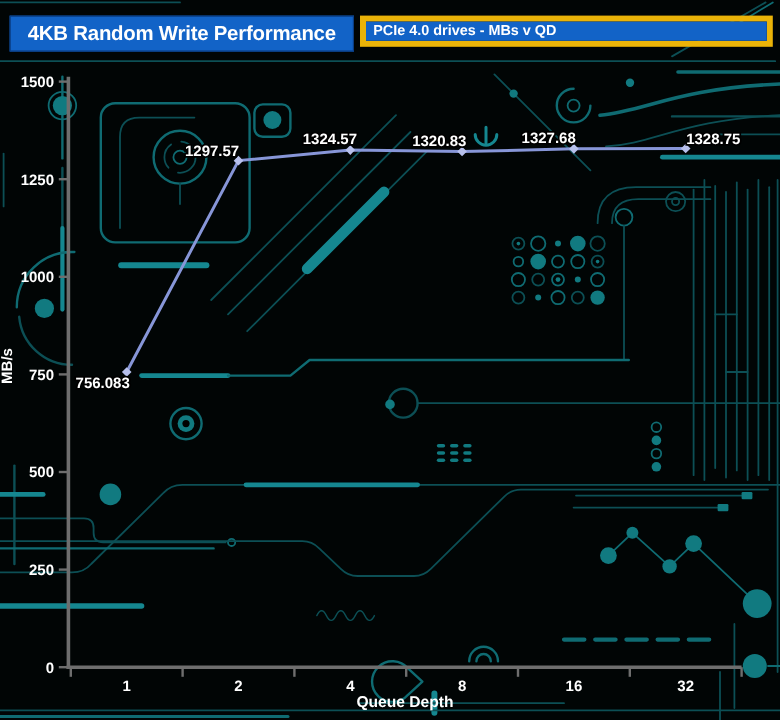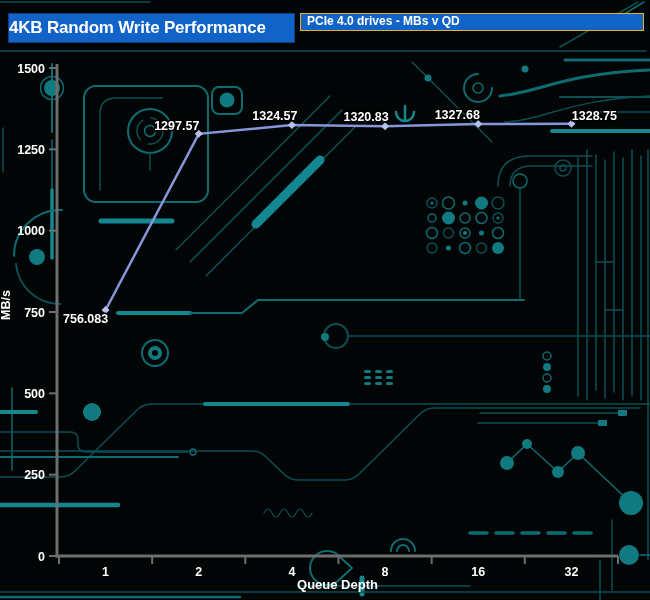--- a/index.html
+++ b/index.html
@@ -11,26 +11,26 @@
   
   .t1{stroke:#0c4f55;fill:none;}
   .t2{stroke:#0f6b72;fill:none;}
   .t3{stroke:#158790;fill:none;}
   .f3{fill:#117a80;stroke:none;}
   .bgart path,.bgart rect,.bgart circle{stroke-linecap:round;stroke-linejoin:round;}
   
   .title-box{
     position:absolute;left:8px;top:13px;width:287px;height:30px;
     background:#1263c7;border:1px solid #0a3e85;box-sizing:border-box;
-    color:#fff;font-weight:bold;font-size:17px;line-height:28px;text-align:left;
+    color:#fff;font-weight:bold;font-size:17px;line-height:28px;text-align:center;
     letter-spacing:-0.2px;
   }
   .info-box{
     position:absolute;left:300px;top:13px;width:344px;box-sizing:border-box;
-    border:1px solid #eab308;background:#ffffff;
+    border:5px solid #eab308;background:#ffffff;
   }
   .info-row1{
     background:#1263c7;color:#fff;font-weight:bold;font-size:12px;
     height:16px;line-height:15px;padding-left:6px;
   }
   .info-row2{
     background:#ffffff;color:#000;font-weight:bold;font-size:12px;
     height:15px;line-height:14px;padding-left:6px;
   }
   #chart-svg text{font-family:"Liberation Sans",sans-serif;}

